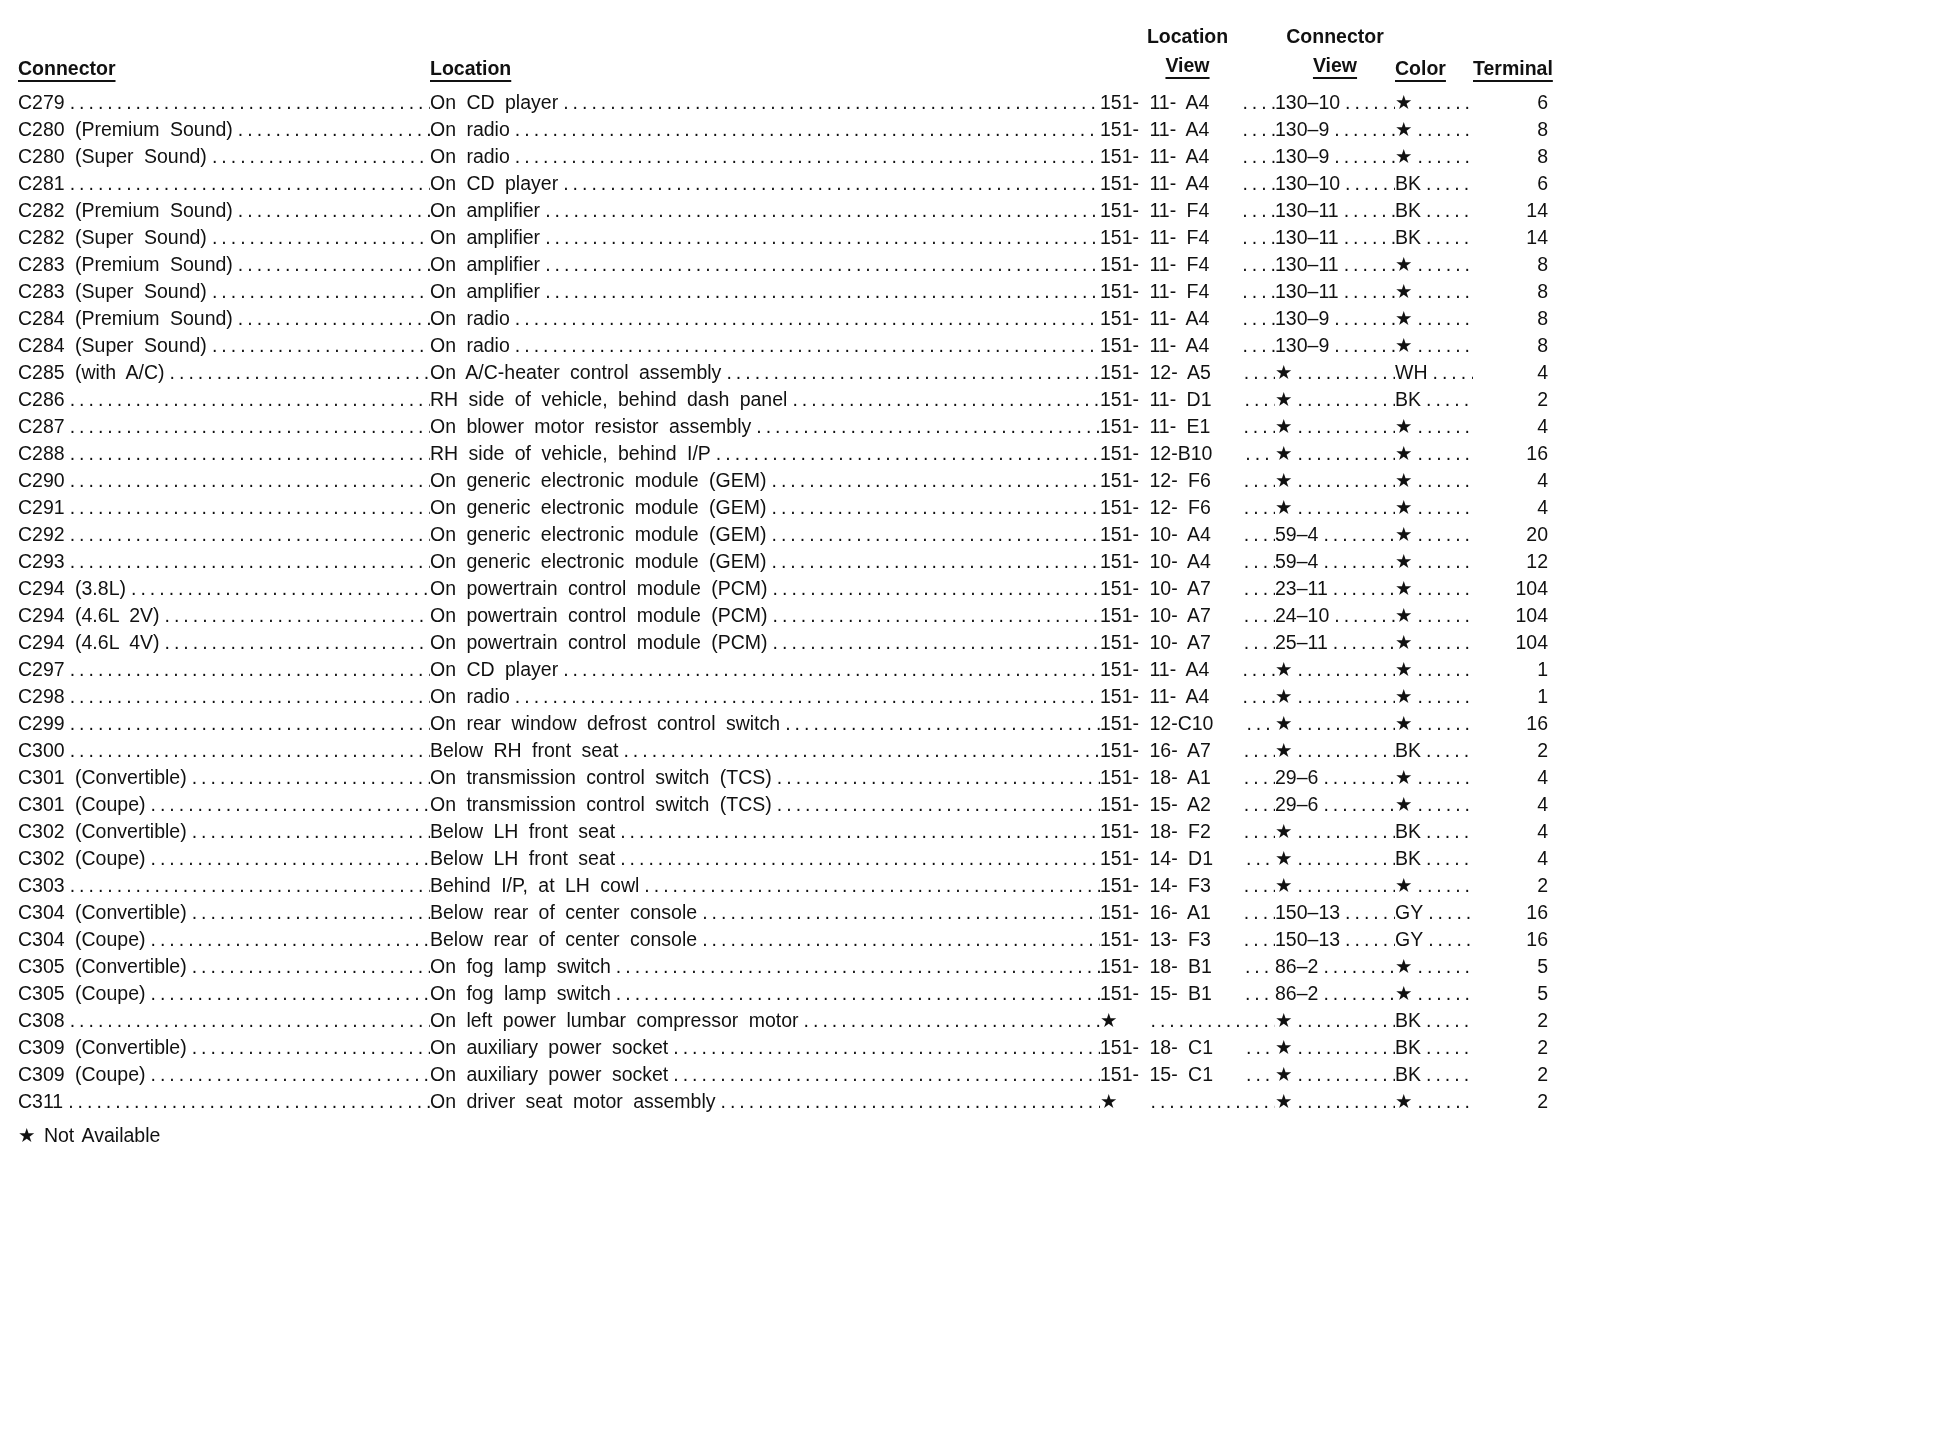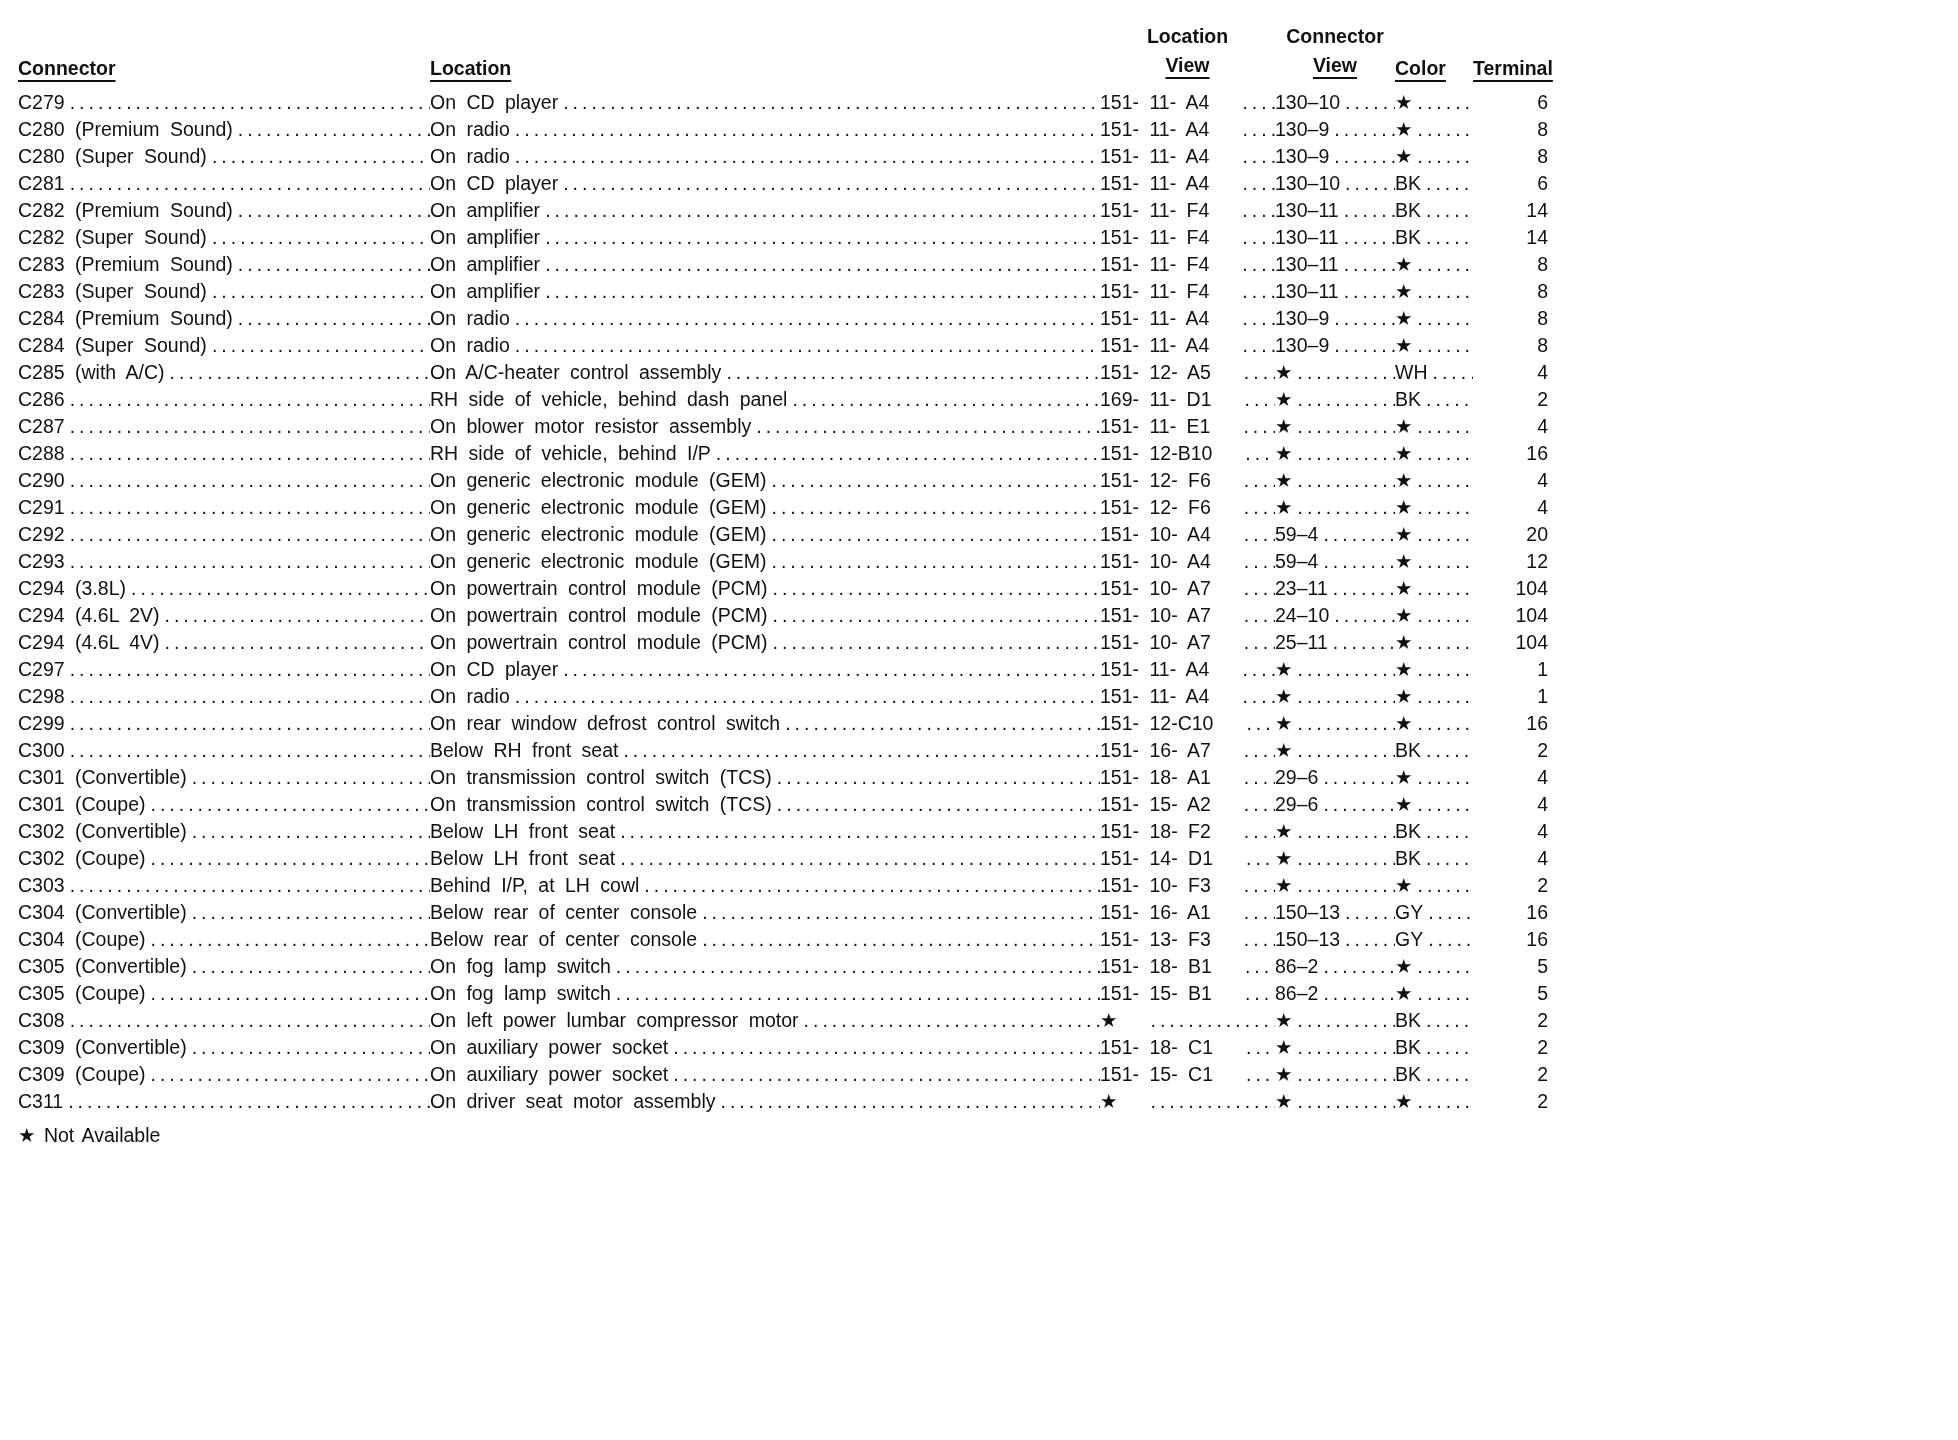--- a/index.html
+++ b/index.html
@@ -362,21 +362,21 @@
   <div class="row">
     <span class="cell c1">
       <span class="txt">C286</span>
       <span class="leader"></span>
     </span>
     <span class="cell c2">
       <span class="txt">RH side of vehicle, behind dash panel</span>
       <span class="leader"></span>
     </span>
     <span class="cell c3">
-      <span class="txt">169- 11- D1</span>
+      <span class="txt">151- 11- D1</span>
       <span class="leader"></span>
     </span>
     <span class="cell c4">
       <span class="txt">★</span>
       <span class="leader"></span>
     </span>
     <span class="cell c5">
       <span class="txt">BK</span>
       <span class="leader"></span>
     </span>
@@ -794,21 +794,21 @@
   <div class="row">
     <span class="cell c1">
       <span class="txt">C303</span>
       <span class="leader"></span>
     </span>
     <span class="cell c2">
       <span class="txt">Behind I/P, at LH cowl</span>
       <span class="leader"></span>
     </span>
     <span class="cell c3">
-      <span class="txt">151- 10- F3</span>
+      <span class="txt">151- 14- F3</span>
       <span class="leader"></span>
     </span>
     <span class="cell c4">
       <span class="txt">★</span>
       <span class="leader"></span>
     </span>
     <span class="cell c5">
       <span class="txt">★</span>
       <span class="leader"></span>
     </span>

